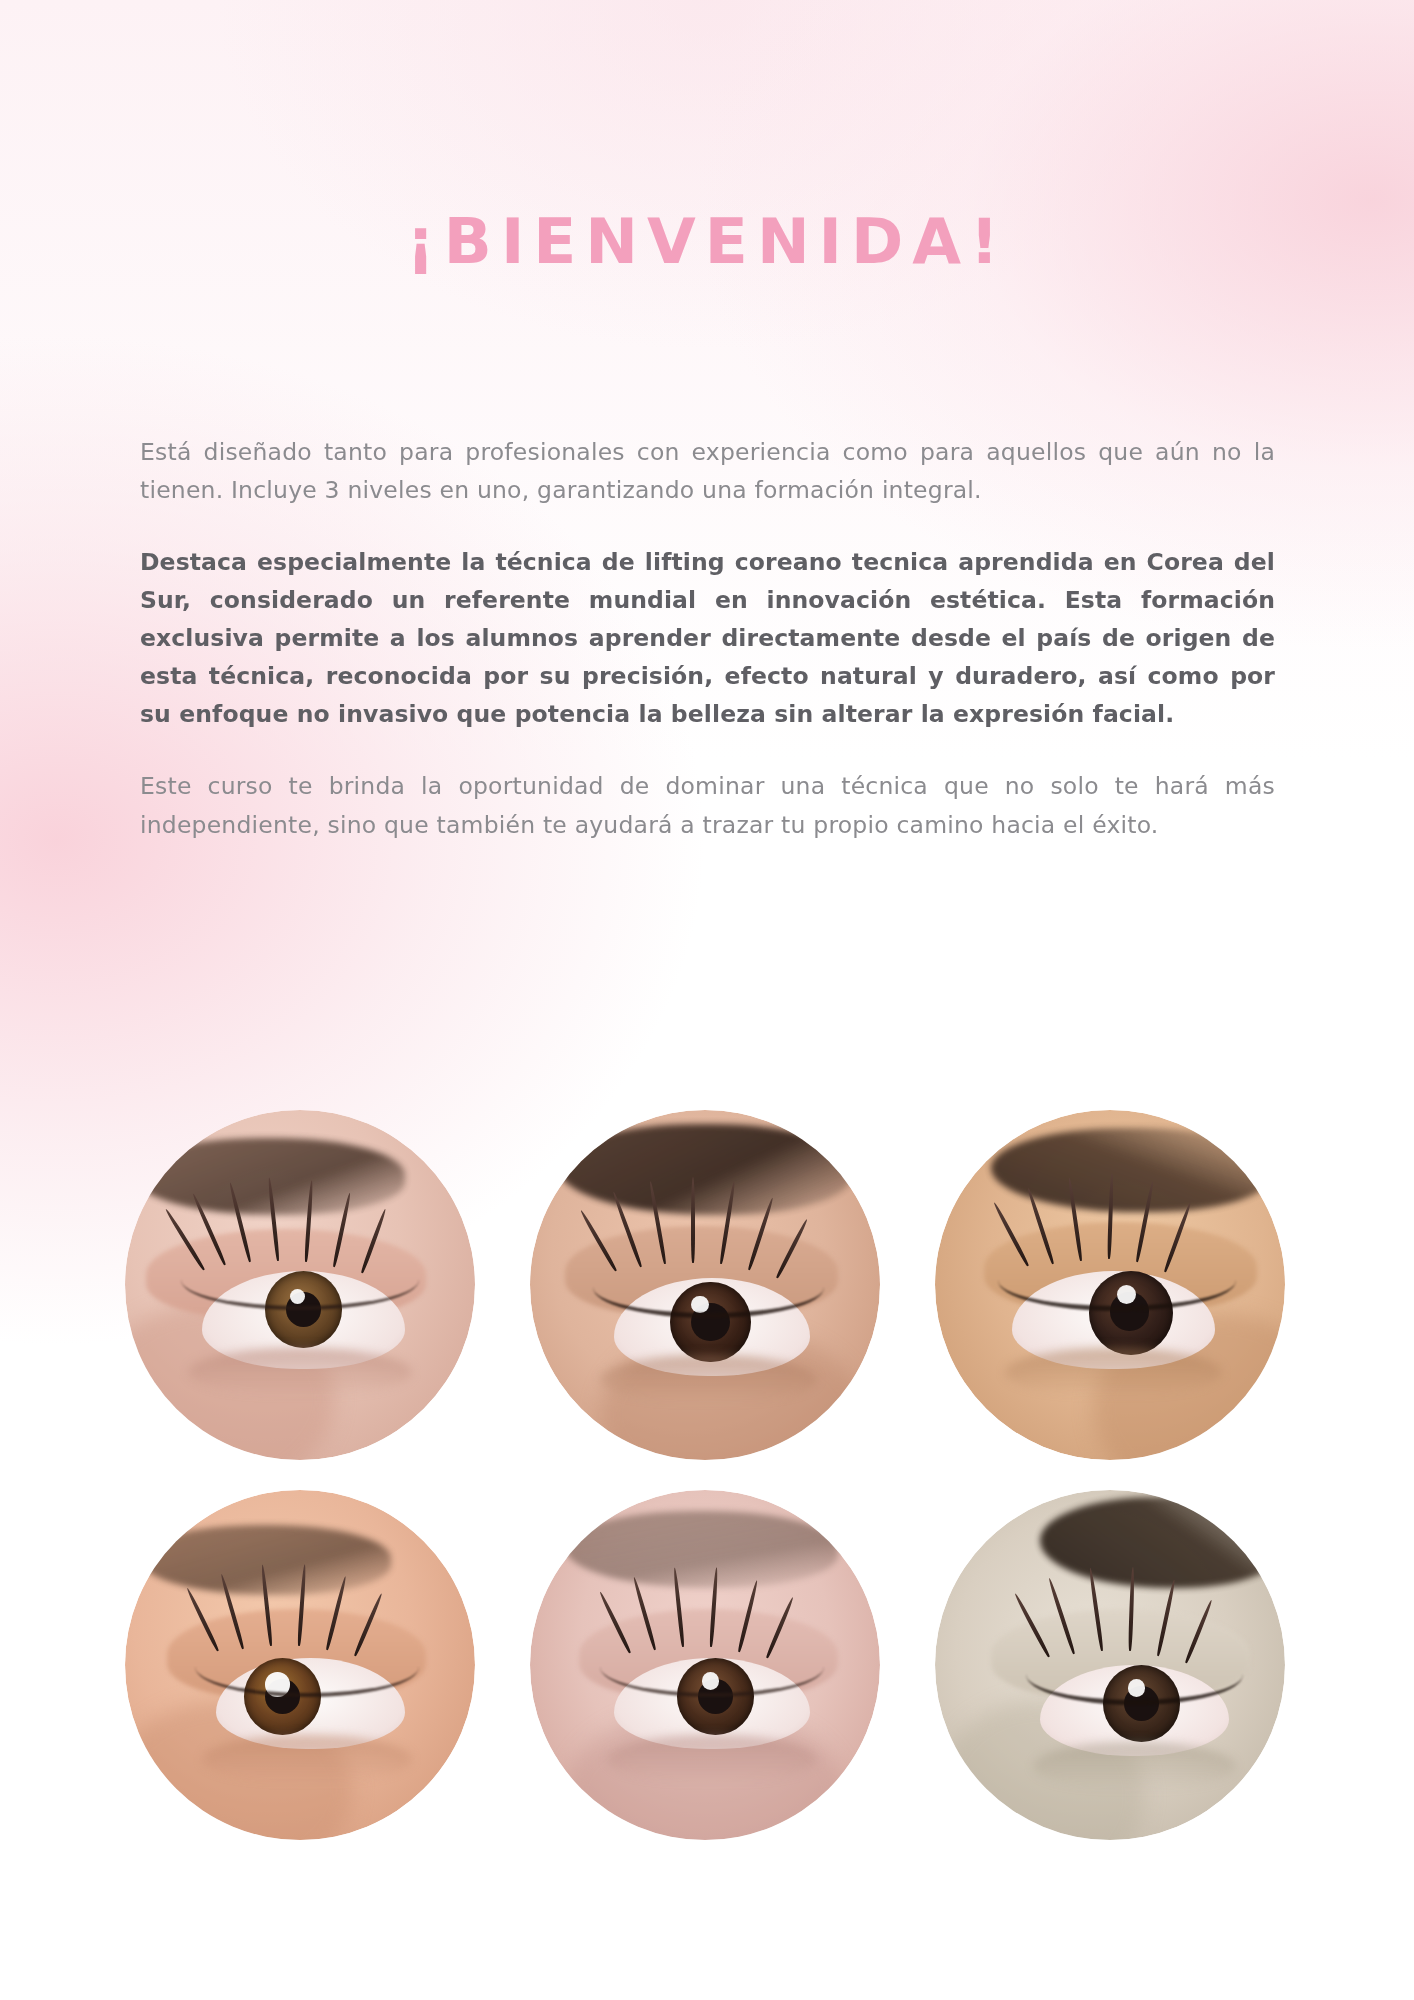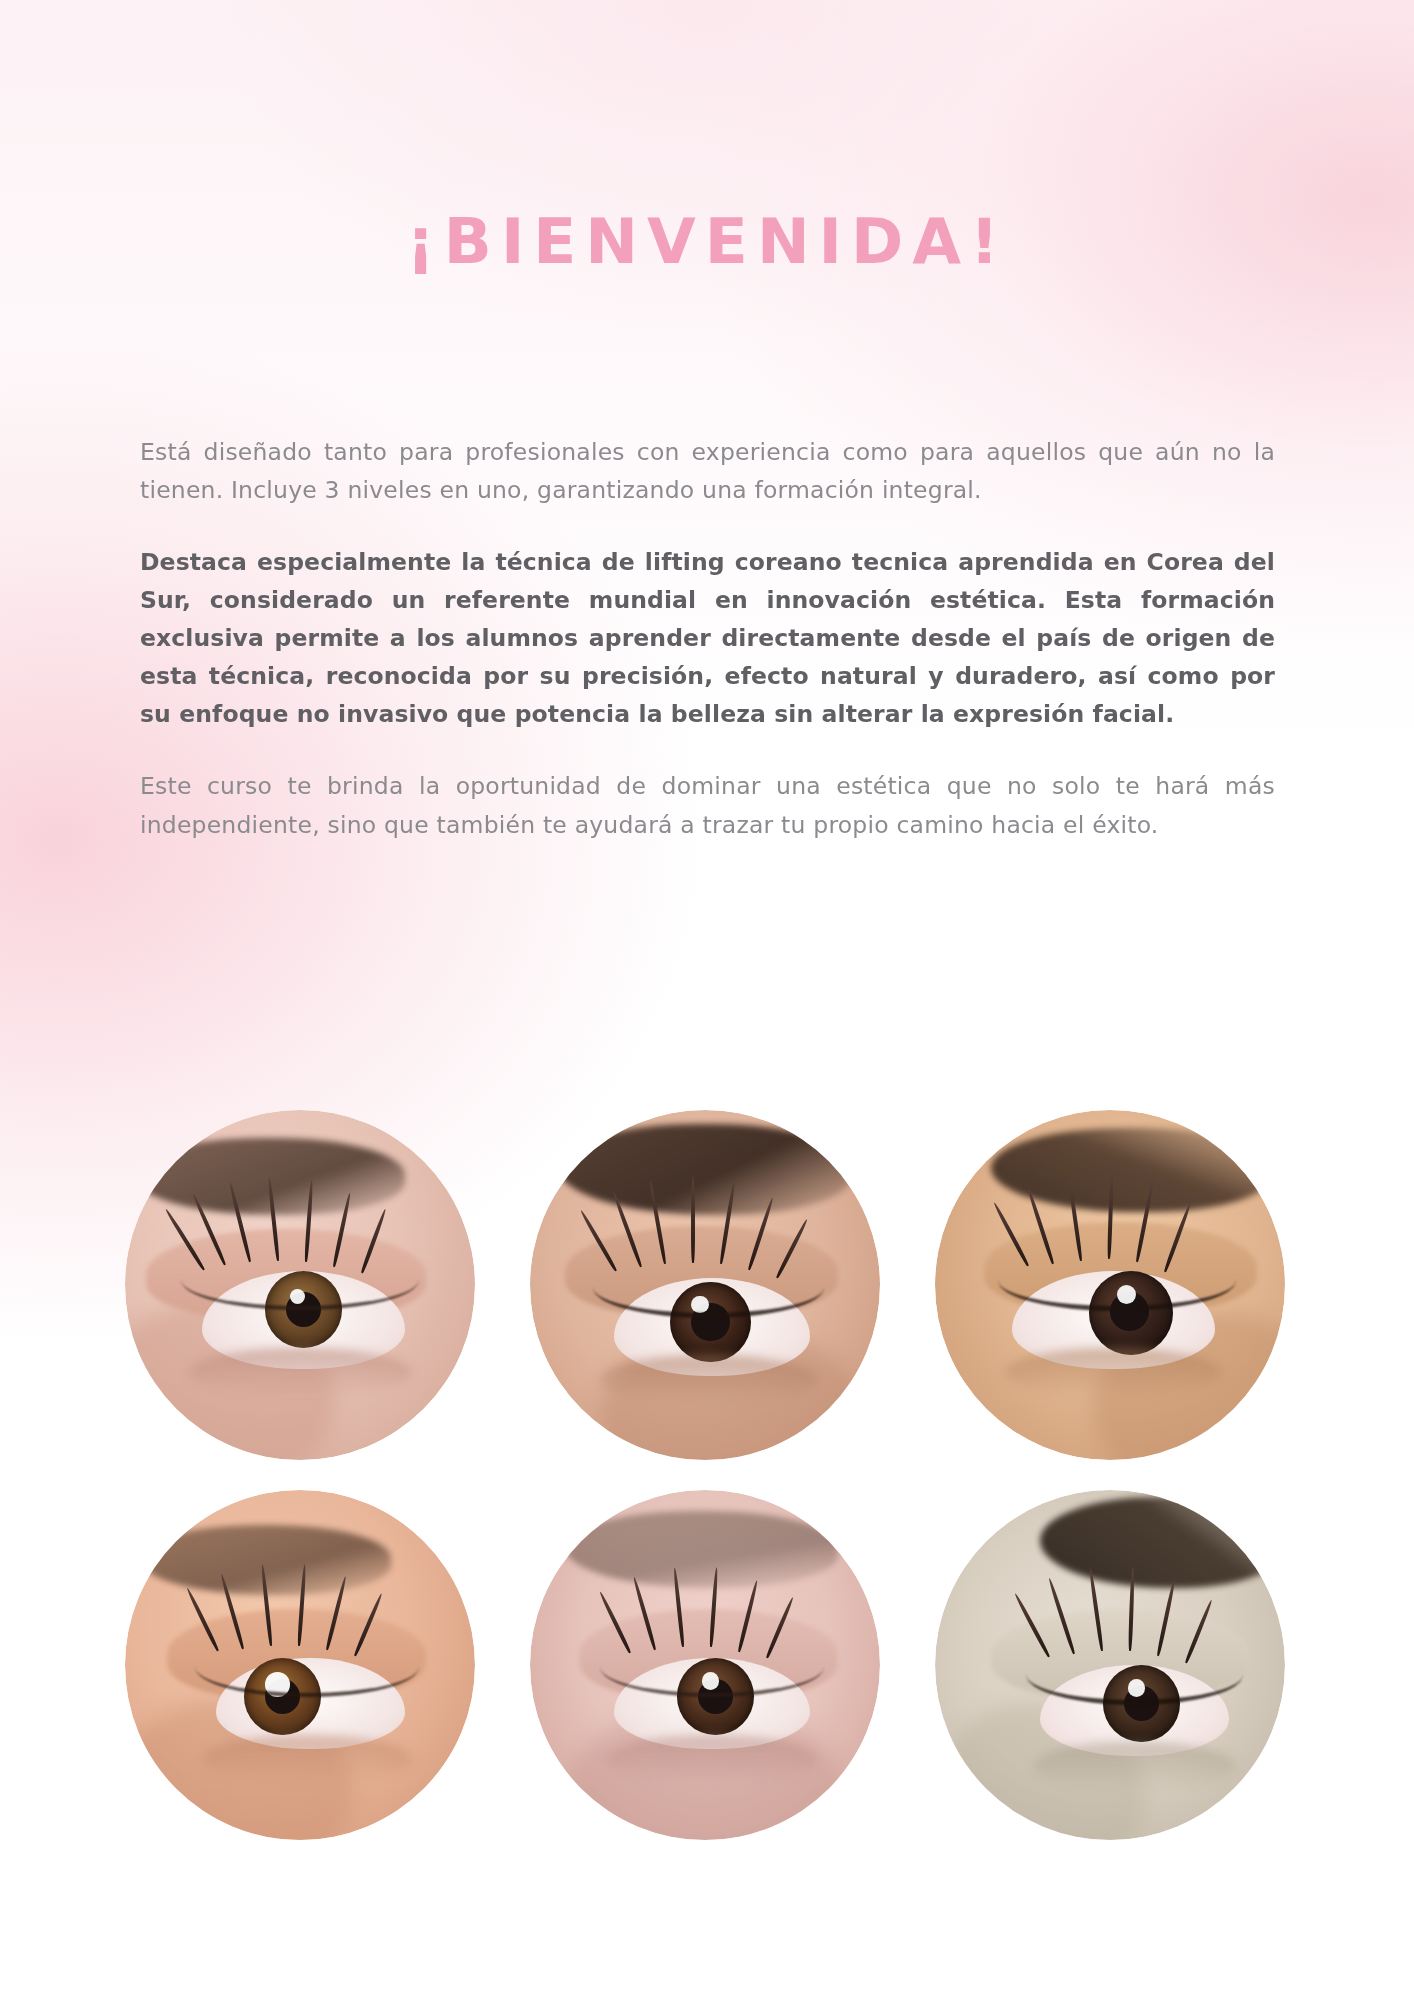--- a/index.html
+++ b/index.html
@@ -151,21 +151,21 @@
 </head>
 <body>
 
 <div class="page">
 
   <h1 class="title">¡BIENVENIDA!</h1>
 
   <div class="content">
     <p>Está diseñado tanto para profesionales con experiencia como para aquellos que aún no la tienen. Incluye 3 niveles en uno, garantizando una formación integral.</p>
     <p class="bold">Destaca  especialmente la técnica  de lifting coreano tecnica aprendida  en Corea del Sur, considerado un referente mundial en innovación estética. Esta formación exclusiva permite a los alumnos aprender directamente desde el país de origen de esta técnica, reconocida por su precisión, efecto natural y duradero, así como por su enfoque no invasivo que potencia la belleza sin alterar la expresión facial.</p>
-    <p class="last">Este curso te brinda la oportunidad de dominar una estética que no solo te hará más independiente, sino que también te ayudará a trazar tu propio camino hacia el éxito.</p>
+    <p class="last">Este curso te brinda la oportunidad de dominar una técnica que no solo te hará más independiente, sino que también te ayudará a trazar tu propio camino hacia el éxito.</p>
   </div>
 
   <div class="gallery">
 
     <div class="photo">
       <div class="skin" style="background:radial-gradient(ellipse at 40% 35%, #f0d2c6 0%, #e7c3b5 45%, #d2a393 100%);"></div>
       <div class="cheek" style="left:-10%;top:55%;width:70%;height:55%;background:rgba(203,150,133,0.45);"></div>
       <div class="brow" style="left:2%;top:8%;width:78%;height:22%;background:linear-gradient(160deg,#6d5243 0%, #4a362b 60%, rgba(74,54,43,0) 100%);opacity:0.85;"></div>
       <div class="lid" style="left:6%;top:34%;width:80%;height:26%;background:linear-gradient(180deg,#e3b6a6 0%, #d7a493 100%);"></div>
       <div class="sclera" style="left:22%;top:46%;width:58%;height:28%;"></div>

